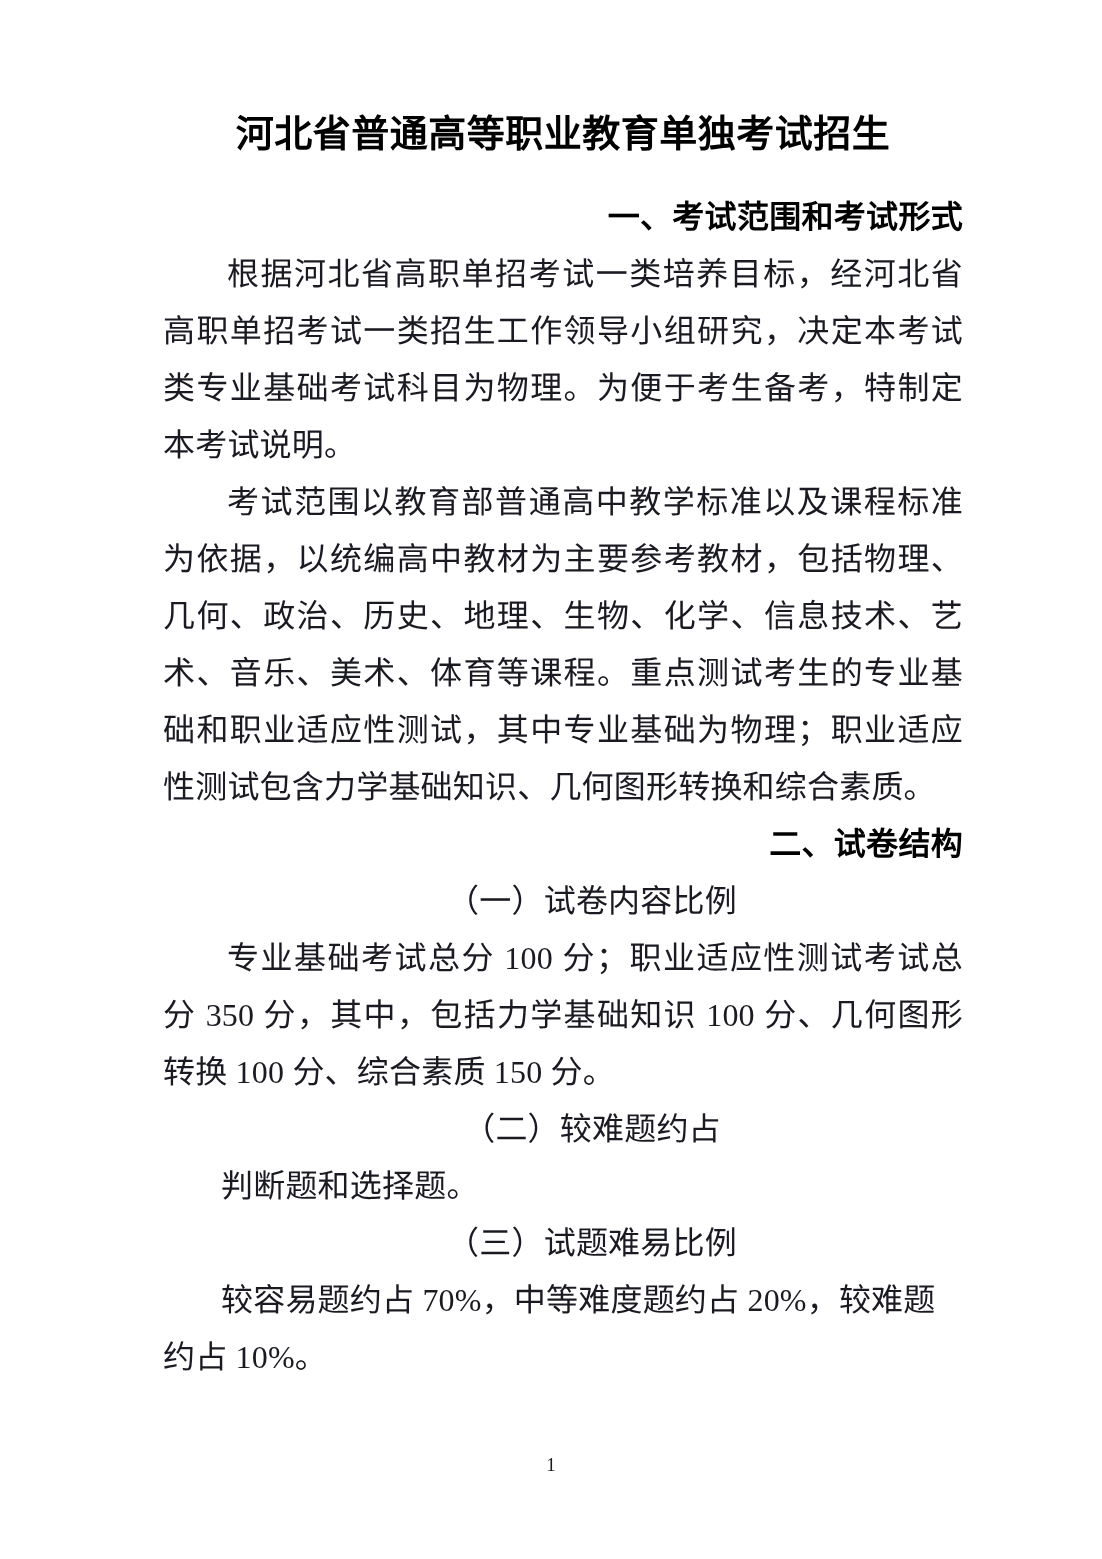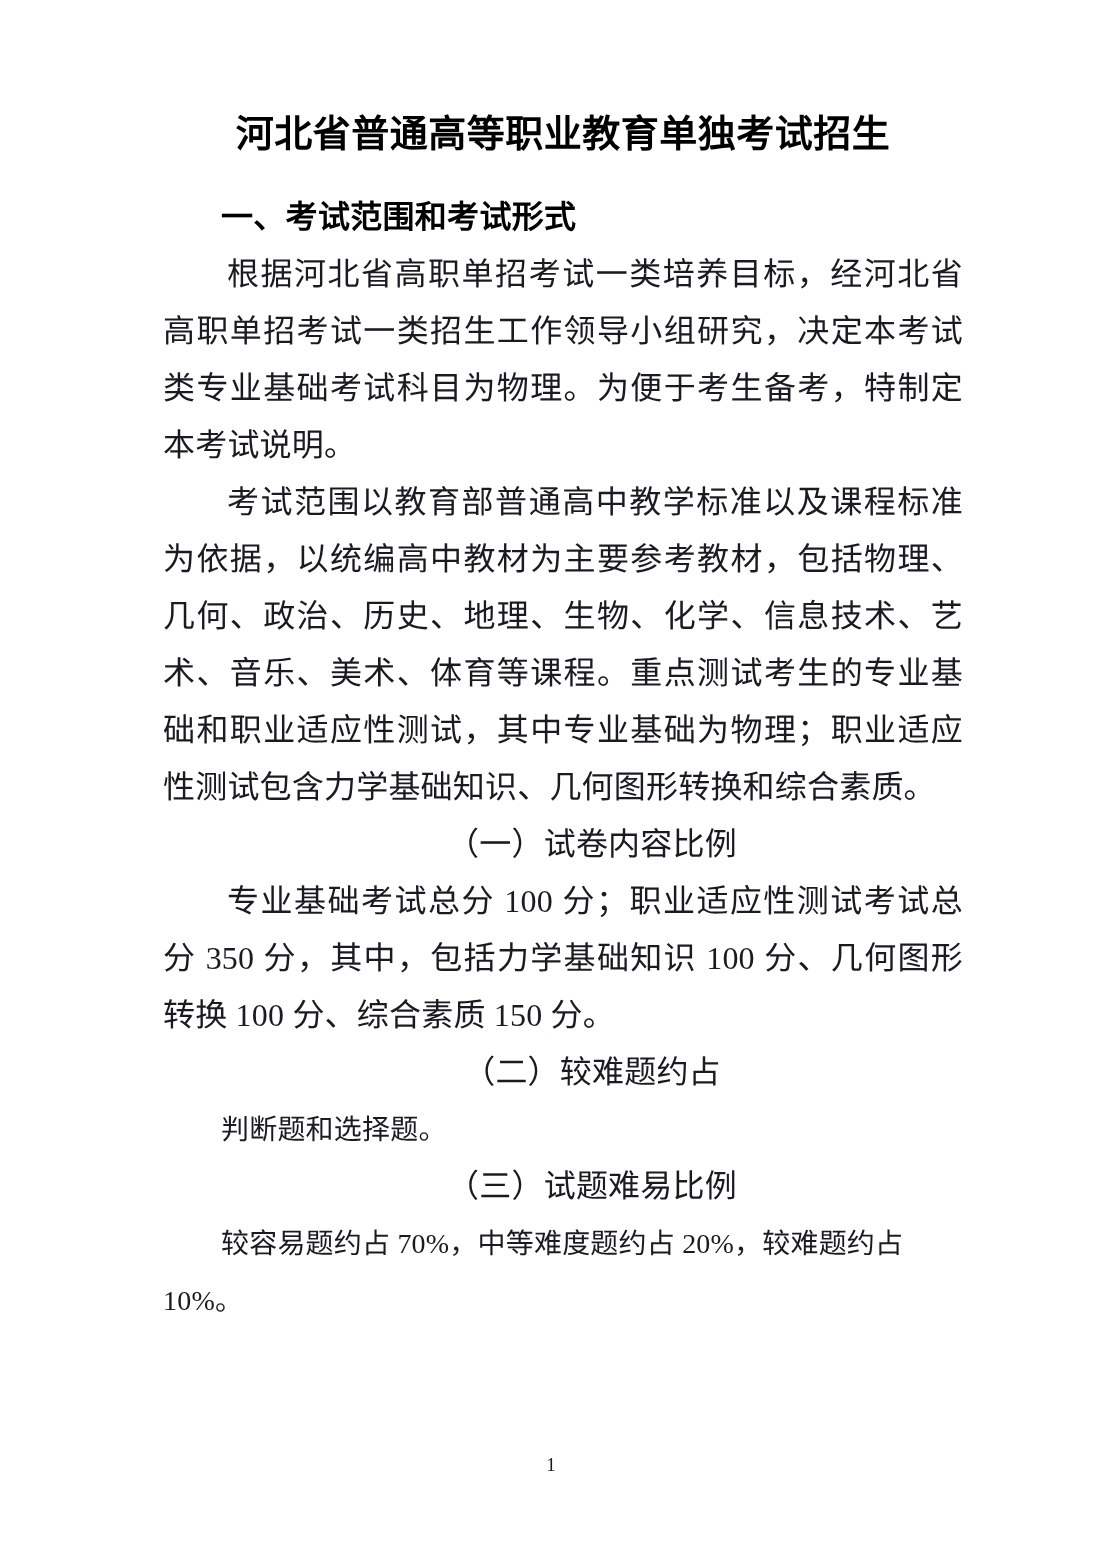--- a/index.html
+++ b/index.html
@@ -59,20 +59,21 @@
   .section-heading {
     margin: 0;
     padding: 0;
     font-family: "Liberation Sans", "DejaVu Sans", sans-serif;
     font-weight: bold;
     font-size: 32px;
     line-height: 57px;
     letter-spacing: 0.3px;
     text-indent: 58px;
     color: #000000;
+    text-align: right;
   }
 
   
   .body-par {
     margin: 0;
     padding: 0;
     font-family: "Liberation Serif", "DejaVu Serif", serif;
     font-size: 32px;
     line-height: 57px;
     text-align: justify;
@@ -93,21 +94,21 @@
     letter-spacing: 0.2px;
     color: #1a1a22;
     text-align: center;
   }
 
   
   .body-line {
     margin: 0;
     padding: 0;
     font-family: "Liberation Serif", "DejaVu Serif", serif;
-    font-size: 28px;
+    font-size: 32px;
     line-height: 57px;
     text-indent: 58px;
     letter-spacing: 0.2px;
     color: #1a1a22;
   }
 
   
   .gap-title-to-sec1 { height: 18px; }
 
   
@@ -135,20 +136,21 @@
     </h1>
 
     <div class="gap-title-to-sec1"></div>
 
     <h2 class="section-heading">一、考试范围和考试形式</h2>
 
     <p class="body-par">根据河北省高职单招考试一类培养目标，经河北省高职单招考试一类招生工作领导小组研究，决定本考试类专业基础考试科目为物理。为便于考生备考，特制定本考试说明。</p>
 
     <p class="body-par">考试范围以教育部普通高中教学标准以及课程标准为依据，以统编高中教材为主要参考教材，包括物理、几何、政治、历史、地理、生物、化学、信息技术、艺术、音乐、美术、体育等课程。重点测试考生的专业基础和职业适应性测试，其中专业基础为物理；职业适应性测试包含力学基础知识、几何图形转换和综合素质。</p>
 
+    <h2 class="section-heading">二、试卷结构</h2>
 
     <p class="sub-heading">（一）试卷内容比例</p>
     <p class="body-par">专业基础考试总分 100 分；职业适应性测试考试总分 350 分，其中，包括力学基础知识 100 分、几何图形转换 100 分、综合素质 150 分。</p>
 
     <p class="sub-heading">（二）较难题约占</p>
     <p class="body-line">判断题和选择题。</p>
 
     <p class="sub-heading">（三）试题难易比例</p>
     <p class="body-line">较容易题约占 70%，中等难度题约占 20%，较难题约占 10%。</p>
 

